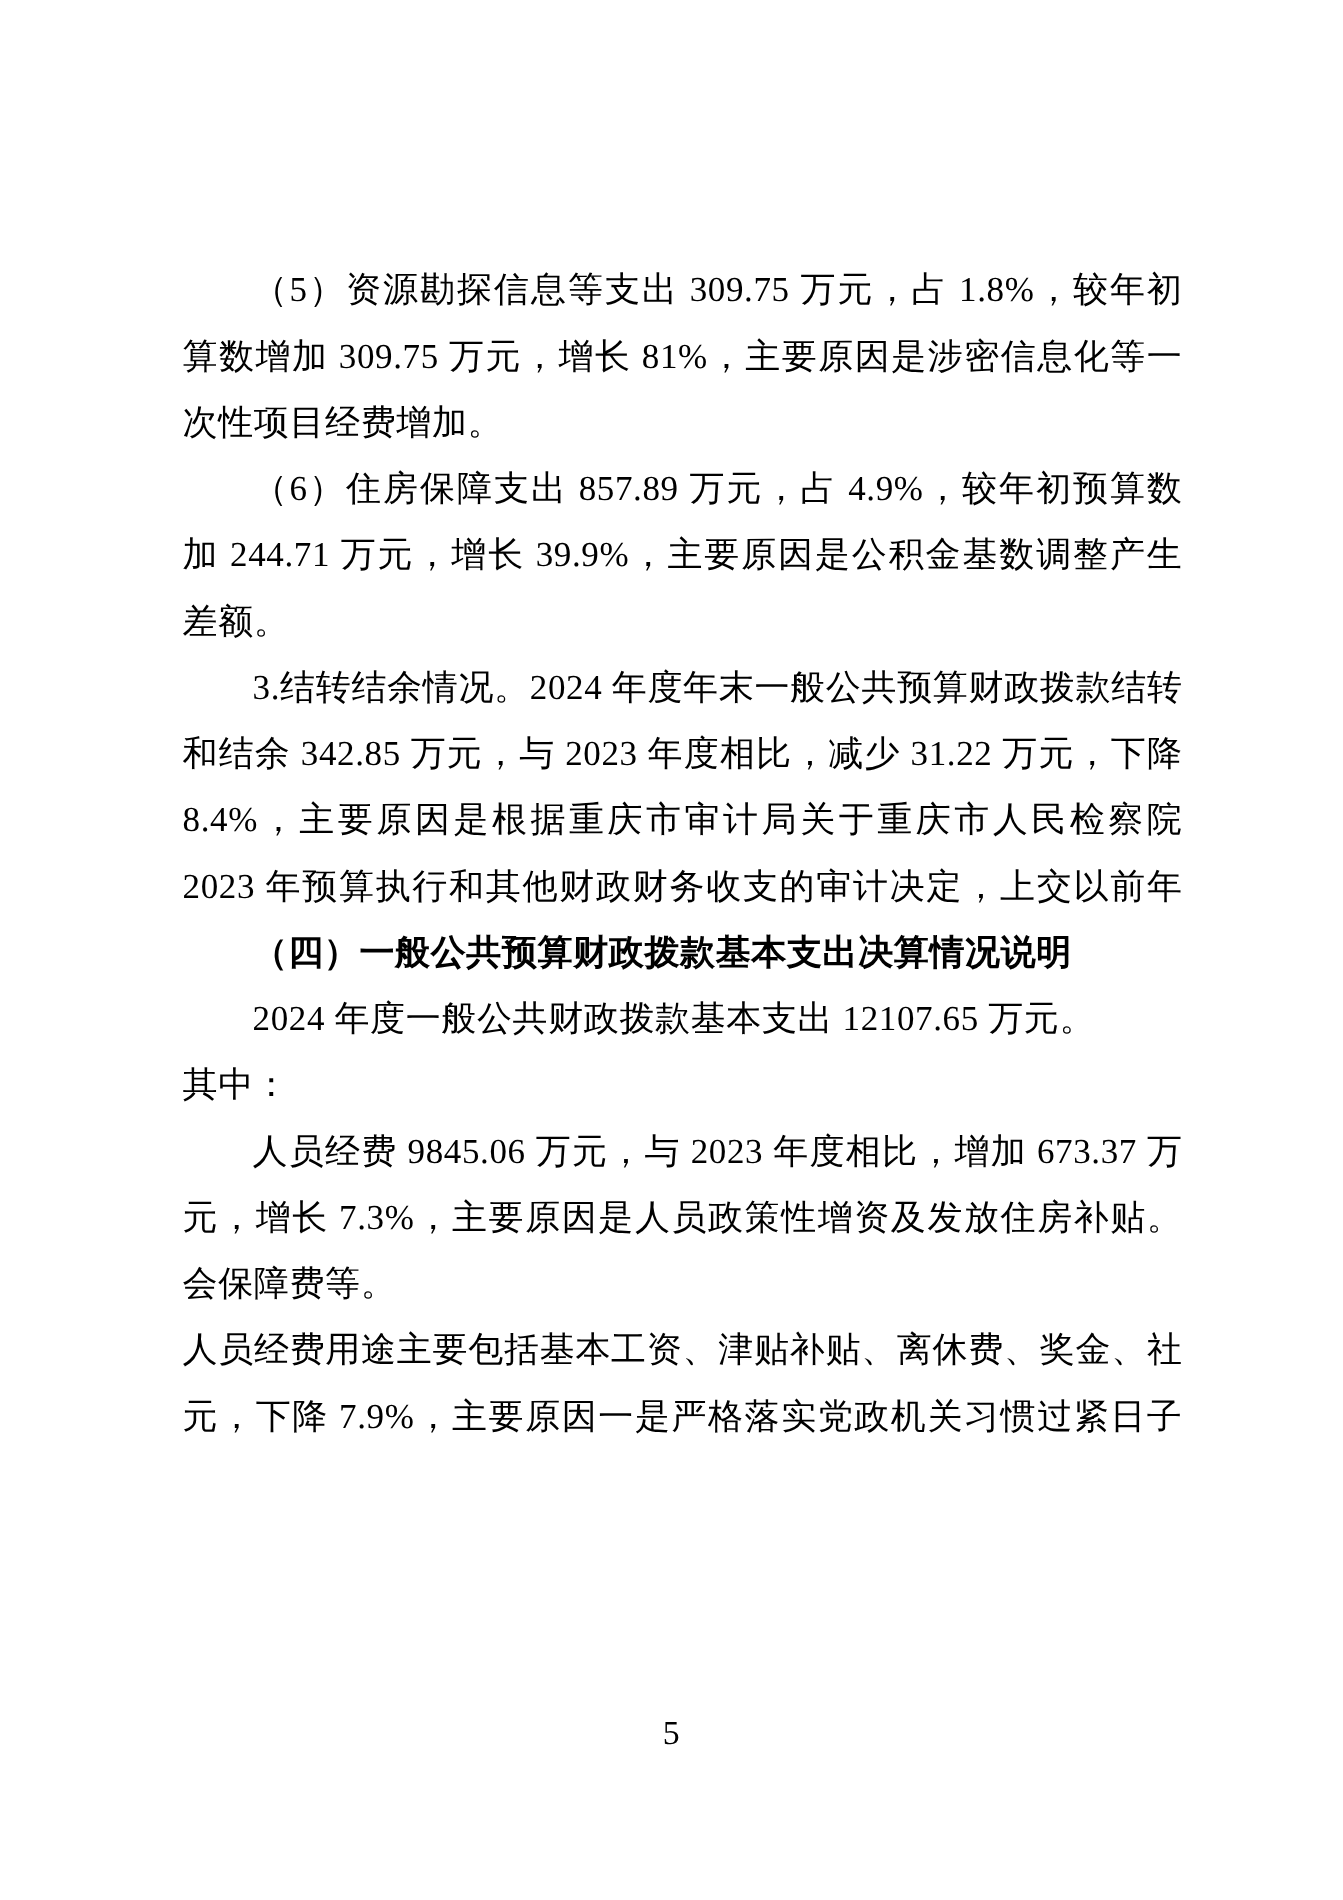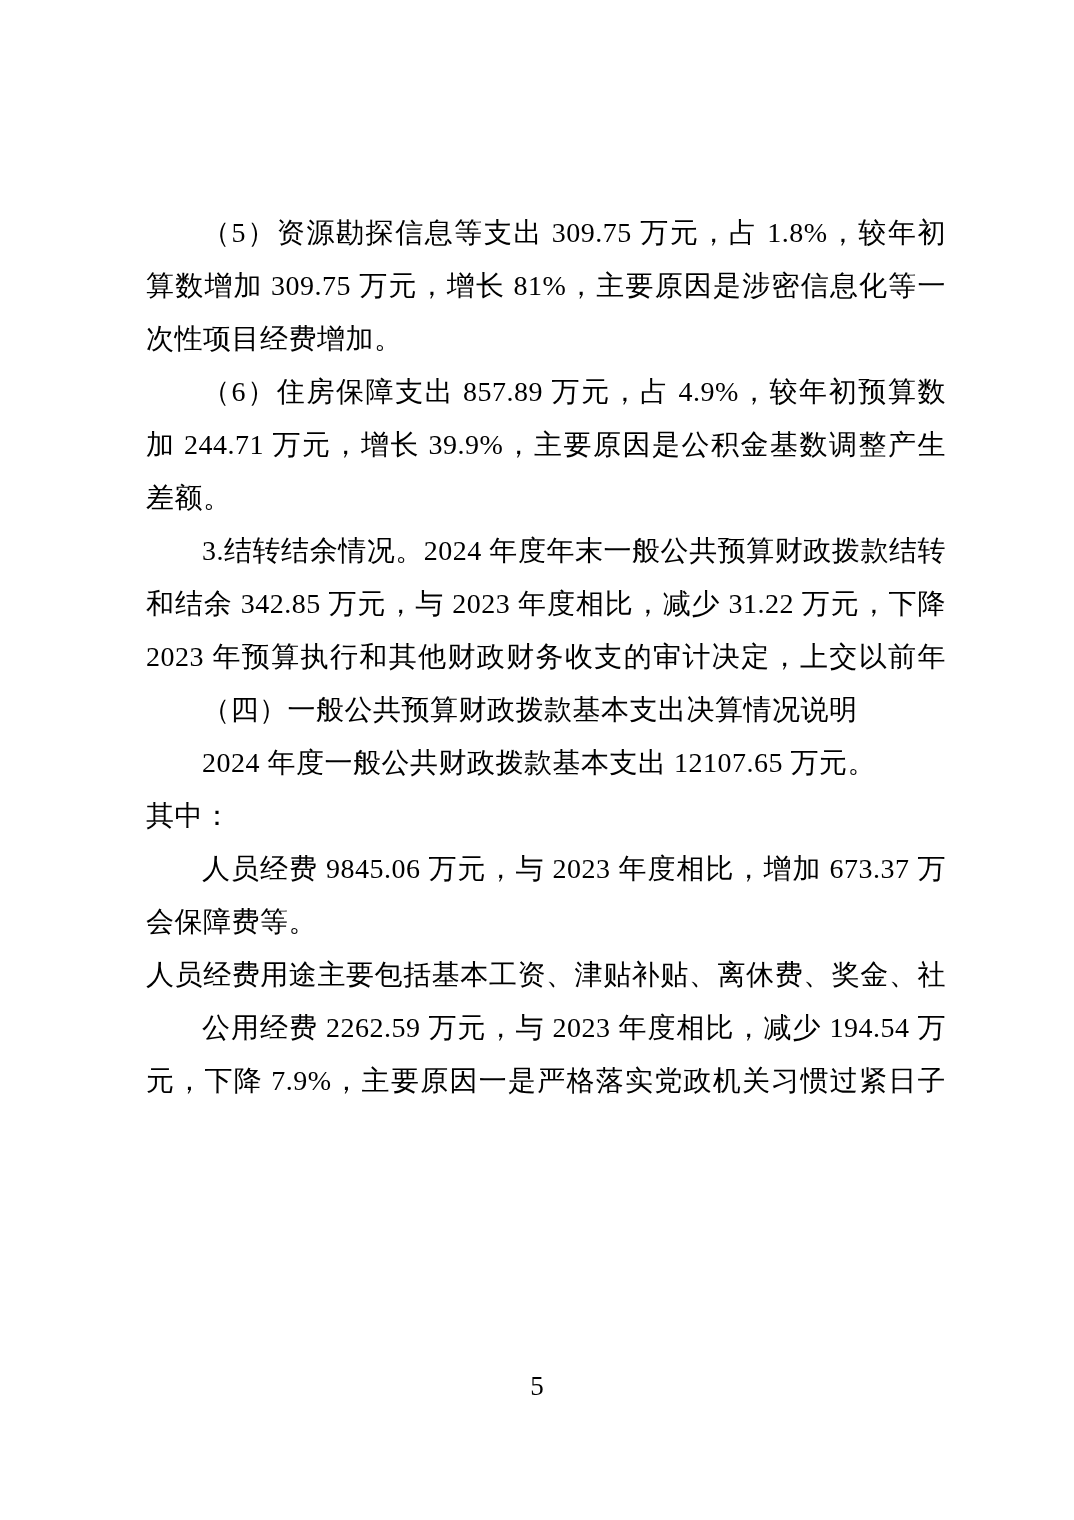--- a/index.html
+++ b/index.html
@@ -21,21 +21,21 @@
     background: #ffffff;
     overflow: hidden;
   }
   .content {
     position: absolute;
     left: 146px;
     top: 206px;
     width: 800px;
   }
   .paragraph { }
-  .paragraph.bold .line { font-weight: normal; }
+  .paragraph.bold .line { font-weight: bold; }
   .line {
     font-size: 28px;
     line-height: 53px;
     height: 53px;
     text-align: justify;
     text-align-last: left;
     letter-spacing: 0.5px;
     white-space: normal;
     overflow: hidden;
   }
@@ -67,33 +67,34 @@
         <div class="line">次性项目经费增加。</div>
       </div>
       <div class="paragraph">
         <div class="line indent fill">（6）住房保障支出 857.89 万元，占 4.9%，较年初预算数增</div>
         <div class="line fill">加 244.71 万元，增长 39.9%，主要原因是公积金基数调整产生的</div>
         <div class="line">差额。</div>
       </div>
       <div class="paragraph">
         <div class="line indent fill">3.结转结余情况。2024 年度年末一般公共预算财政拨款结转</div>
         <div class="line fill">和结余 342.85 万元，与 2023 年度相比，减少 31.22 万元，下降</div>
+        <div class="line fill">8.4%，主要原因是根据重庆市审计局关于重庆市人民检察院</div>
         <div class="line fill">2023 年预算执行和其他财政财务收支的审计决定，上交以前年</div>
       </div>
       <div class="paragraph bold">
         <div class="line indent">（四）一般公共预算财政拨款基本支出决算情况说明</div>
       </div>
       <div class="paragraph">
         <div class="line indent">2024 年度一般公共财政拨款基本支出 12107.65 万元。</div>
         <div class="line">其中：</div>
       </div>
       <div class="paragraph">
         <div class="line indent fill">人员经费 9845.06 万元，与 2023 年度相比，增加 673.37 万</div>
+        <div class="line fill">元，增长 7.3%，主要原因是人员政策性增资及发放住房补贴。</div>
         <div class="line">会保障费等。</div>
         <div class="line fill">人员经费用途主要包括基本工资、津贴补贴、离休费、奖金、社</div>
       </div>
       <div class="paragraph">
-        <div class="line indent fill">公用经费 2262.59 万元，与 2023 年度相比，减少 194.54 万</div>
         <div class="line fill">元，下降 7.9%，主要原因一是严格落实党政机关习惯过紧日子</div>
       </div>
     </div>
   <div class="page-number">5</div>
 </div>
 
 </body></html>

